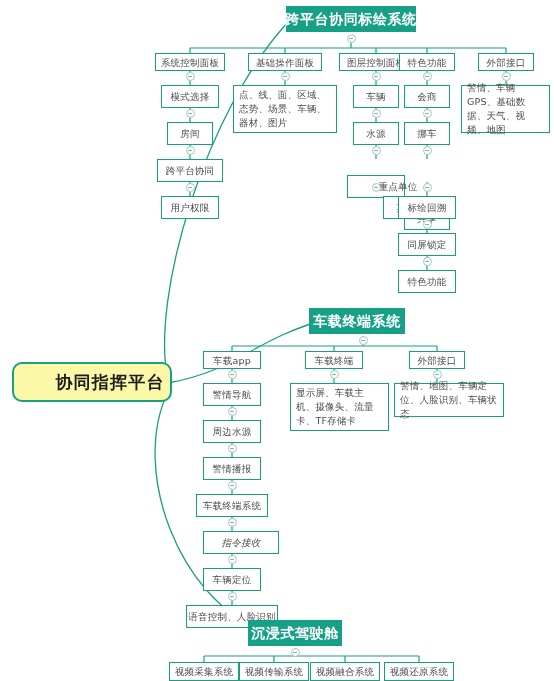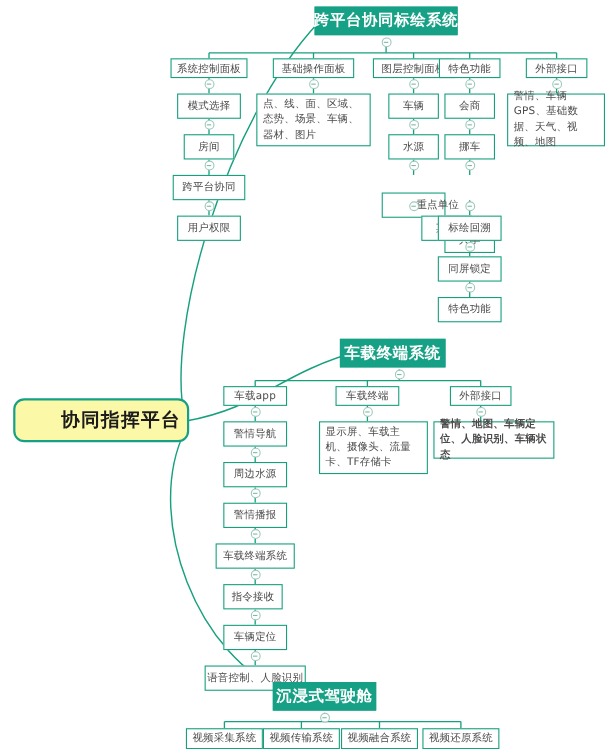--- a/index.html
+++ b/index.html
@@ -194,33 +194,33 @@
   <div class="node" style="left:203px;top:351px;width:58px;height:18px;">车载app</div>
   <div class="toggle" style="left:227.5px;top:370px;"></div>
   <div class="node" style="left:203px;top:383px;width:58px;height:23px;">警情导航</div>
   <div class="toggle" style="left:227.5px;top:407px;"></div>
   <div class="node" style="left:203px;top:420px;width:58px;height:23px;">周边水源</div>
   <div class="toggle" style="left:227.5px;top:444px;"></div>
   <div class="node" style="left:203px;top:457px;width:58px;height:23px;">警情播报</div>
   <div class="toggle" style="left:227.5px;top:481px;"></div>
   <div class="node" style="left:196px;top:494px;width:72px;height:23px;">车载终端系统</div>
   <div class="toggle" style="left:227.5px;top:518px;"></div>
-  <div class="node" style="left:203px;top:531px;width:54px;height:23px;">指令接收</div>
+  <div class="node" style="left:203px;top:531px;width:76px;height:23px;font-style:italic;">指令接收</div>
   <div class="toggle" style="left:227.5px;top:555px;"></div>
   <div class="node" style="left:203px;top:568px;width:58px;height:23px;">车辆定位</div>
   <div class="toggle" style="left:227.5px;top:592px;"></div>
   <div class="node" style="left:186px;top:605px;width:92px;height:23px;">语音控制、人脸识别</div>
 
   <div class="node" style="left:305px;top:351px;width:58px;height:18px;">车载终端</div>
   <div class="toggle" style="left:329.5px;top:370px;"></div>
   <div class="node multi" style="left:290px;top:383px;width:99px;height:48px;">显示屏、车载主机、摄像头、流量卡、TF存储卡</div>
 
   <div class="node" style="left:409px;top:351px;width:56px;height:18px;">外部接口</div>
   <div class="toggle" style="left:432.5px;top:370px;"></div>
-  <div class="node multi" style="left:394px;top:383px;width:110px;height:34px;font-weight:bold;">警情、地图、车辆定位、人脸识别、车辆状态</div>
+  <div class="node multi" style="left:394px;top:383px;width:110px;height:34px;">警情、地图、车辆定位、人脸识别、车辆状态</div>
 
   <div class="node head" style="left:248px;top:620px;width:94px;height:26px;">沉浸式驾驶舱</div>
   <div class="toggle" style="left:290.5px;top:647.5px;"></div>
 
   <div class="node" style="left:169px;top:662px;width:70px;height:19px;">视频采集系统</div>
   <div class="node" style="left:239px;top:662px;width:70px;height:19px;">视频传输系统</div>
   <div class="node" style="left:310px;top:662px;width:70px;height:19px;">视频融合系统</div>
   <div class="node" style="left:384px;top:662px;width:70px;height:19px;">视频还原系统</div>
 
 </div>

